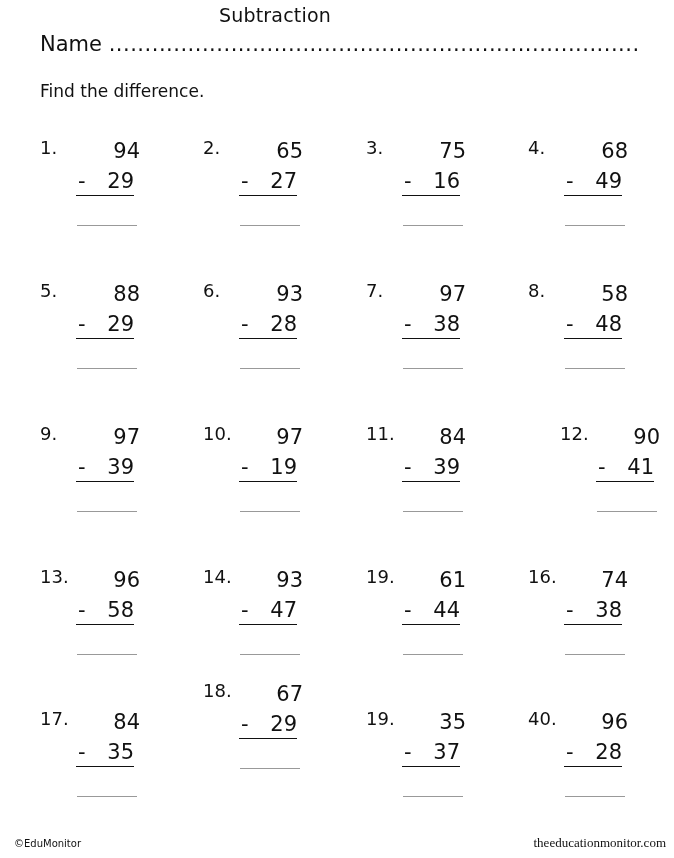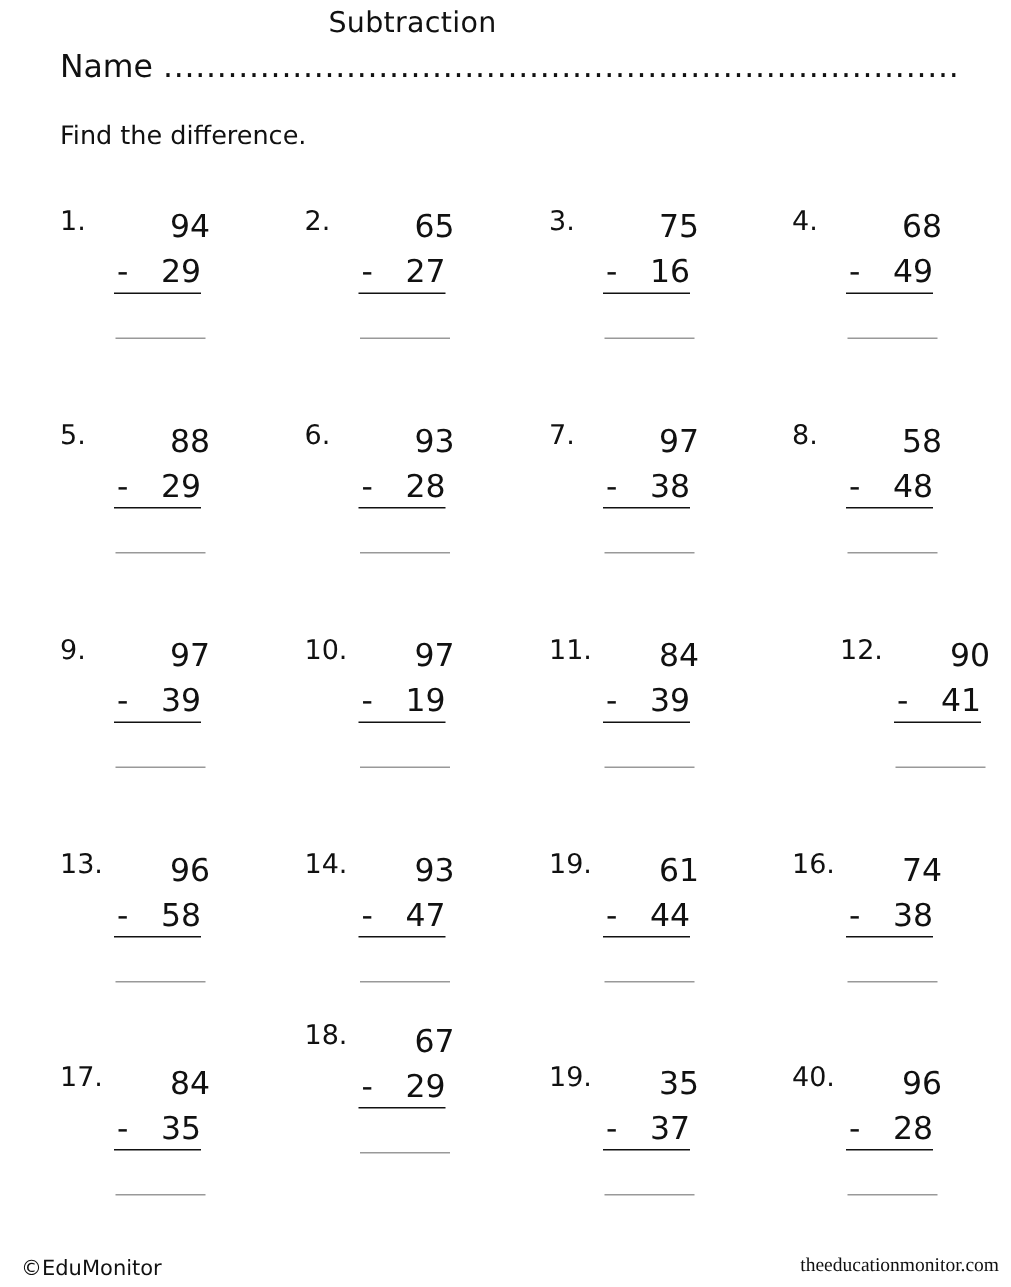--- a/index.html
+++ b/index.html
@@ -14,21 +14,21 @@
     .problem { position: absolute; width: 140px; height: 100px; }
     .pnum { position: absolute; left: 0; top: 0; font-size: 18px; }
     .top-num { position: absolute; right: 40px; top: 2px; font-size: 21px; text-align: center; }
     .bottom-row { position: absolute; left: 36px; width: 60px; top: 32px; font-size: 21px; }
     .bottom-row .minus { position: absolute; left: 2px; top: 0; }
     .bottom-row .sub { position: absolute; right: 2px; top: 0; }
     .rule { position: absolute; left: 36px; width: 58px; top: 58px; height: 0;
             border-top: 1.5px solid #111; }
     .answer { position: absolute; left: 37px; width: 60px; top: 88px; height: 0;
               border-top: 1px solid #999; }
-    .footer-left { position: absolute; left: 14px; top: 838px; font-size: 14px; }
+    .footer-left { position: absolute; left: 14px; top: 838px; font-size: 10px; }
     .footer-right { position: absolute; right: 8px; top: 835px; font-size: 13px;
                     font-family: "Liberation Serif", serif; margin-left: 21px; }
   </style>
 </head>
 <body>
 
 <div class="title">Subtraction</div>
 
 <div class="name-line">
   <span>Name</span>

